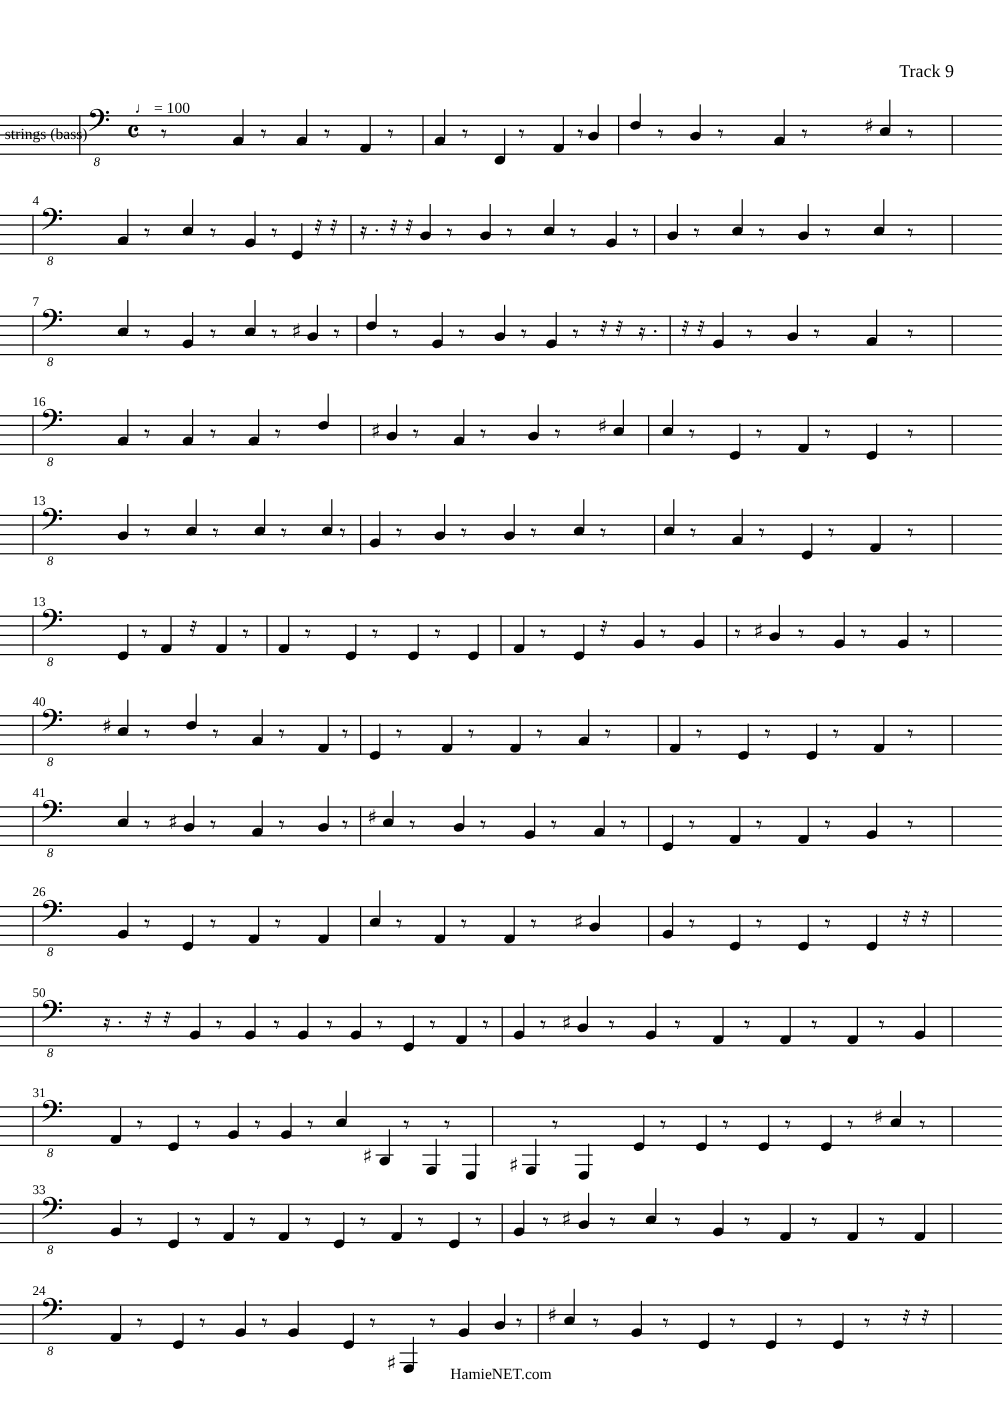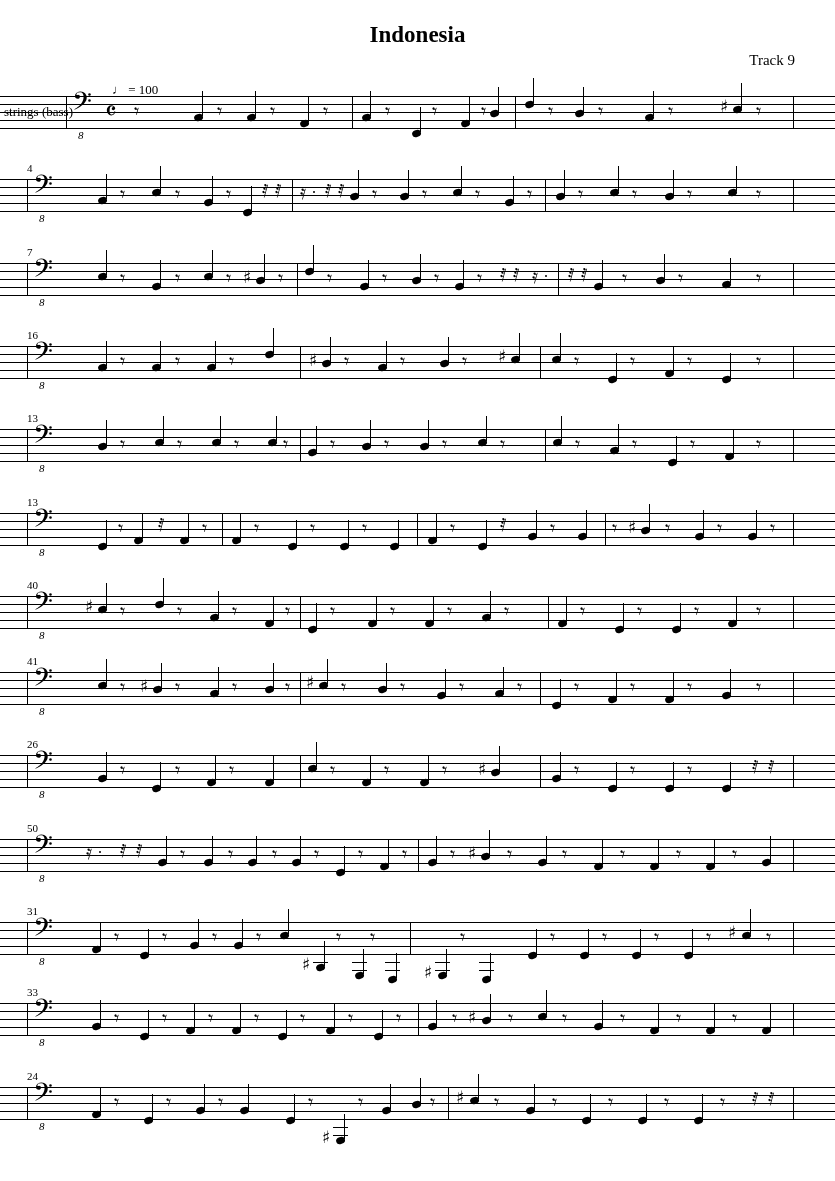--- a/index.html
+++ b/index.html
@@ -161,29 +161,29 @@
     height: 2.4px;
     border-radius: 50%;
     background: #000000;
   }
 </style>
 </head>
 <body>
 
 <div class="sheet">
 
-  <div class="title">Indonesia</div>
   <div class="track-label">Track 9</div>
 
   <div class="tempo" style="top:82px; left:112px;">
     <span>♩</span>
     <span>= 100</span>
   </div>
   <div class="instrument" style="top:104px; left:4px;">strings (bass)</div>
 
+  <div class="footer">HamieNET.com</div>
 
   <div class="system" style="top:96px;">
     <div class="staff" style="top:0;">
       <div class="line l0"></div>
       <div class="line l1"></div>
       <div class="line l2"></div>
       <div class="line l3"></div>
       <div class="line l4"></div>
       <div class="barline" style="left:66px;"></div>
       <div class="barline" style="left:352px;"></div>

